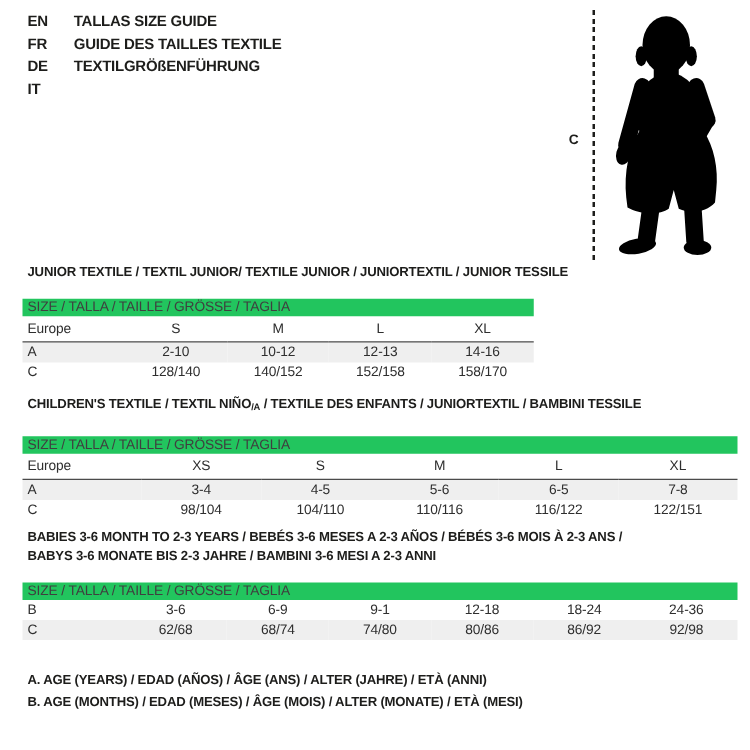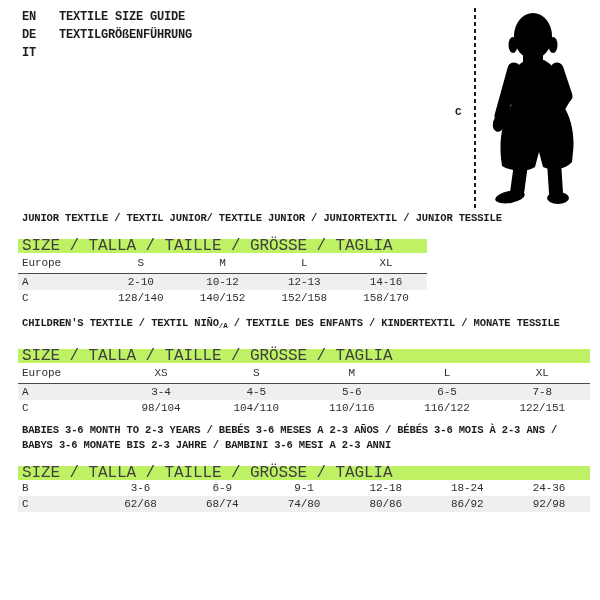--- a/index.html
+++ b/index.html
@@ -1,18 +1,18 @@
 <!DOCTYPE html>
 <html><head>
 <meta charset="utf-8">
 <style>
   html,body{margin:0;padding:0;}
   .page{
     position:relative;width:600px;height:595px;background:#ffffff;
-    font-family:Liberation Mono, monospace;color:#1d1d1b;overflow:hidden;
+    font-family:Liberation Sans, sans-serif;color:#1d1d1b;overflow:hidden;
   }
   
   .lang-list{position:absolute;left:22px;top:8px;}
   .lang-row{display:flex;font-weight:bold;font-size:12px;line-height:18px;letter-spacing:-0.2px;}
   .lang-row .code{display:inline-block;width:37px;}
   
   .dotted-line{
     position:absolute;left:474px;top:8px;width:2px;height:200px;
     background:repeating-linear-gradient(to bottom,#1d1d1b 0 4px,transparent 4px 7px);
   }
@@ -23,22 +23,22 @@
   .t1{top:212px;}
   .t2{top:317px;}
   .t3{top:423px;line-height:15px;}
   .tbl-title sub{font-size:7.5px;vertical-align:-2px;}
   
   .tbl-wrap{position:absolute;left:18px;}
   .w1{top:239px;width:409px;}
   .w2{top:349px;width:572px;}
   .w3{top:466px;width:572px;}
   .band{
-    height:14px;line-height:14px;background:#bef264;color:#3f3f3f;
-    font-size:16px;padding-left:4px;letter-spacing:-0.1px;
+    height:14px;line-height:14px;background:#22c55e;color:#3f3f3f;
+    font-size:11px;padding-left:4px;letter-spacing:-0.1px;
   }
   table.size-table{border-collapse:collapse;width:100%;table-layout:fixed;}
   table.size-table td{
     font-size:11px;color:#2e2e2e;text-align:center;height:16px;
     padding:0;letter-spacing:-0.1px;
   }
   table.size-table td.lbl{text-align:left;padding-left:4px;}
   table.size-table col.c-label{width:55px;}
   tr.r-first td{height:20px;border-bottom:1px solid #4a4a4a;}
   tr.shaded{background:#efefef;}
@@ -46,21 +46,25 @@
   .notes{position:absolute;left:22px;top:535px;font-weight:bold;font-size:10.5px;line-height:18px;letter-spacing:-0.15px;}
 </style>
 </head>
 <body>
 
 <div class="page">
 
   <div class="lang-list">
     <div class="lang-row">
       <span class="code">EN</span>
-      <span class="ltitle">TEXTILE SIZE GUIDE</span>
+      <span class="ltitle">TALLAS SIZE GUIDE</span>
+    </div>
+    <div class="lang-row">
+      <span class="code">FR</span>
+      <span class="ltitle">GUIDE DES TAILLES TEXTILE</span>
     </div>
     <div class="lang-row">
       <span class="code">DE</span>
       <span class="ltitle">TEXTILGRÖßENFÜHRUNG</span>
     </div>
     <div class="lang-row">
       <span class="code">IT</span>
     </div>
   </div>
 
@@ -116,21 +120,21 @@
         <td>128/140</td>
         <td>140/152</td>
         <td>152/158</td>
         <td>158/170</td>
       </tr>
     </tbody>
       </table>
   </div>
 
   <div class="tbl-title t2">
-    <span>CHILDREN'S TEXTILE / TEXTIL NIÑO</span><sub>/A</sub><span> / TEXTILE DES ENFANTS / KINDERTEXTIL / MONATE TESSILE</span>
+    <span>CHILDREN'S TEXTILE / TEXTIL NIÑO</span><sub>/A</sub><span> / TEXTILE DES ENFANTS / JUNIORTEXTIL / BAMBINI TESSILE</span>
   </div>
   <div class="tbl-wrap w2">
     <div class="band">SIZE / TALLA / TAILLE / GRÖSSE / TAGLIA</div>
     <table class="size-table">
       <colgroup>
           <col class="c-label">
           <col>
           <col>
           <col>
           <col>
@@ -198,15 +202,17 @@
         <td>74/80</td>
         <td>80/86</td>
         <td>86/92</td>
         <td>92/98</td>
       </tr>
     </tbody>
       </table>
   </div>
 
   <div class="notes">
+    <div>A. AGE (YEARS) / EDAD (AÑOS) / ÂGE (ANS) / ALTER (JAHRE) / ETÀ (ANNI)</div>
+    <div>B. AGE (MONTHS) / EDAD (MESES) / ÂGE (MOIS) / ALTER (MONATE) / ETÀ (MESI)</div>
   </div>
 
 </div>
 
 </body></html>

